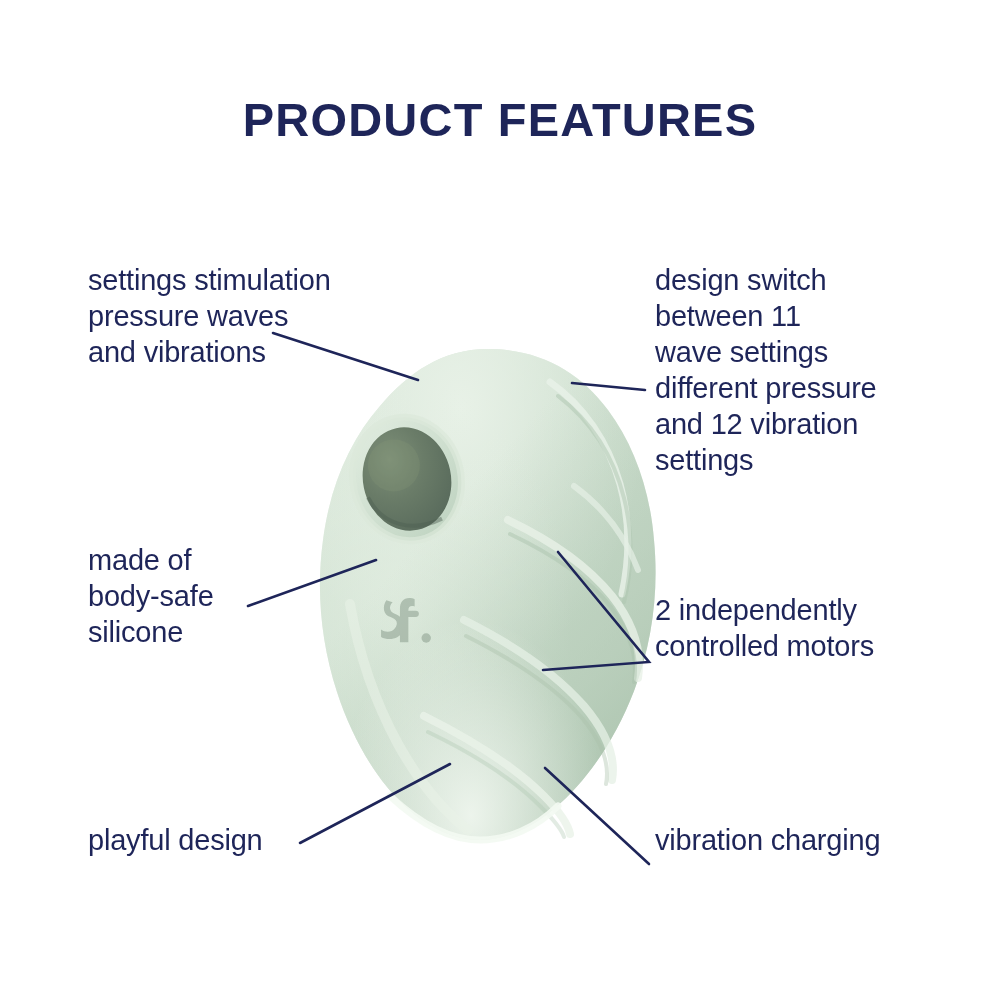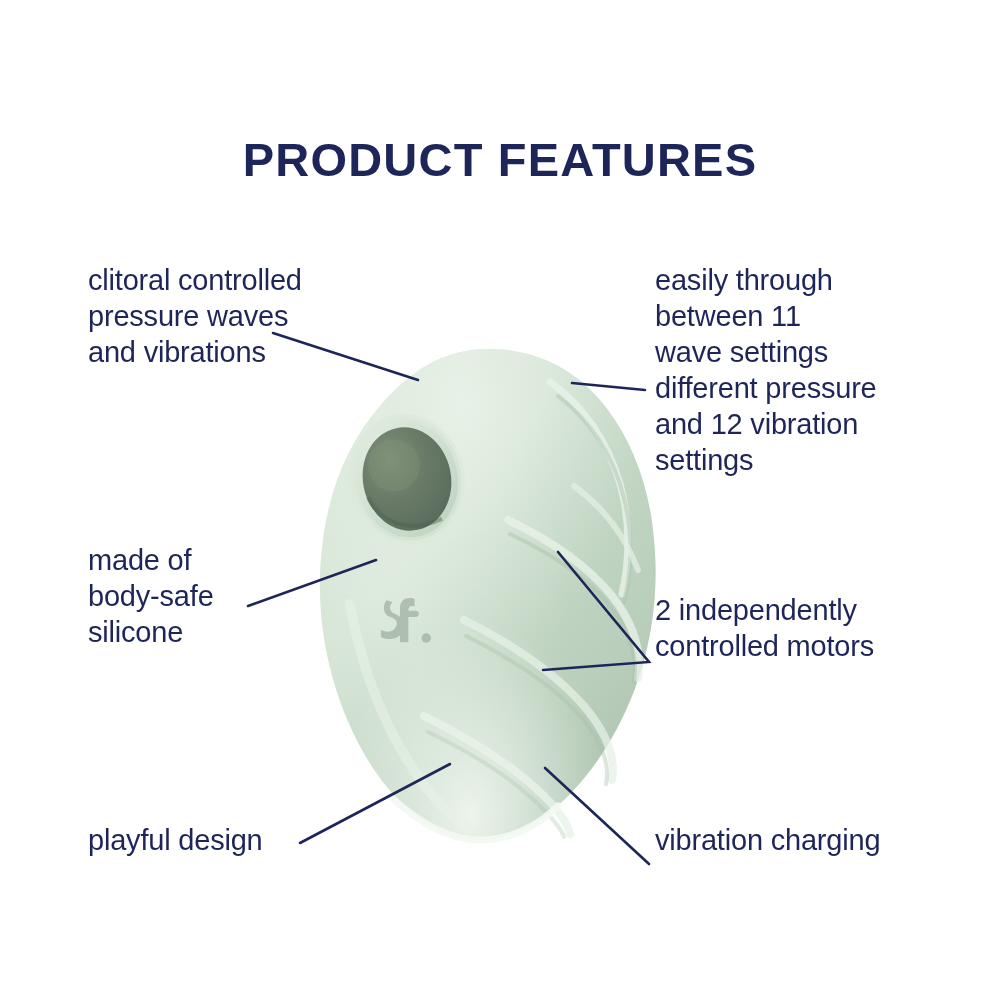--- a/index.html
+++ b/index.html
@@ -23,21 +23,20 @@
     top: 92px;
     left: 0;
     width: 1000px;
     text-align: center;
     font-family: "Liberation Sans", sans-serif;
     font-size: 47px;
     font-weight: bold;
     letter-spacing: 1.2px;
     color: #1e2559;
     white-space: nowrap;
-    margin-top: 40px;
   }
 
   
   .callout {
     position: absolute;
     color: #1e2559;
     font-family: "Liberation Sans", sans-serif;
     font-size: 29px;
     font-weight: 500;
     line-height: 36px;
@@ -203,37 +202,37 @@
       <line x1="273" y1="333" x2="418" y2="380"></line>
       <line x1="645" y1="390" x2="572" y2="383"></line>
       <line x1="248" y1="606" x2="376" y2="560"></line>
       <polyline points="558,552 649,662 543,670"></polyline>
       <line x1="300" y1="843" x2="450" y2="764"></line>
       <line x1="545" y1="768" x2="649" y2="864"></line>
     </g>
   </svg>
 
   <div class="callout" id="callout-clitoral">
-    <span class="line">clitoral controlled</span>
+    <span class="line">settings stimulation</span>
     <span class="line">pressure waves</span>
     <span class="line">and vibrations</span>
   </div>
 
   <div class="callout" id="callout-silicone">
     <span class="line">made of</span>
     <span class="line">body-safe</span>
     <span class="line">silicone</span>
   </div>
 
   <div class="callout" id="callout-playful">
     <span class="line">playful design</span>
   </div>
 
   <div class="callout" id="callout-switch">
-    <span class="line">easily through</span>
+    <span class="line">design switch</span>
     <span class="line">between 11</span>
     <span class="line">wave settings</span>
     <span class="line">different pressure</span>
     <span class="line">and 12 vibration</span>
     <span class="line">settings</span>
   </div>
 
   <div class="callout" id="callout-motors">
     <span class="line">2 independently</span>
     <span class="line">controlled motors</span>

